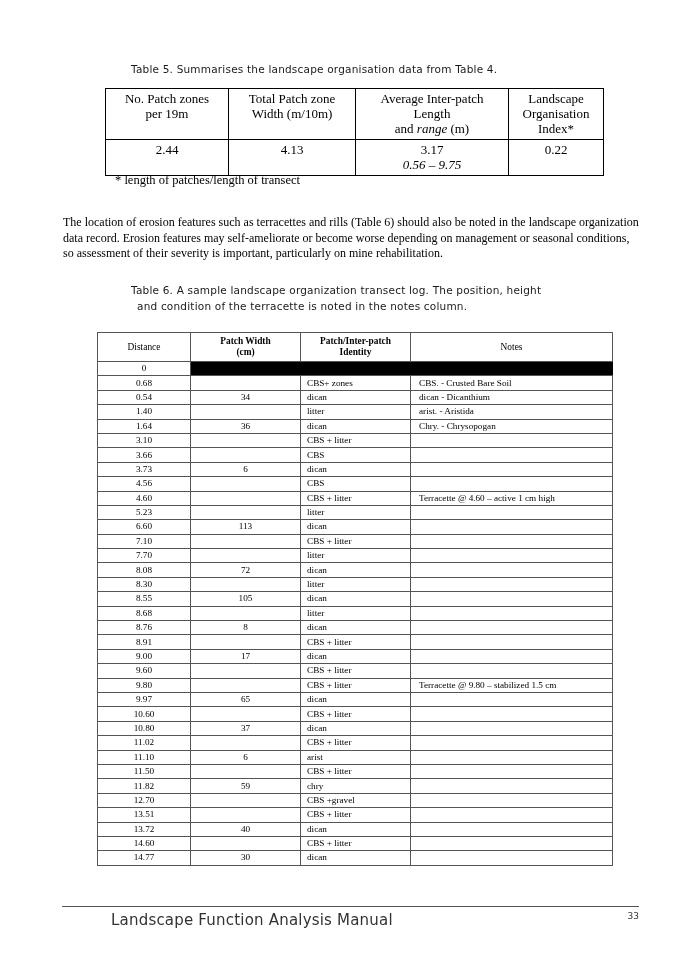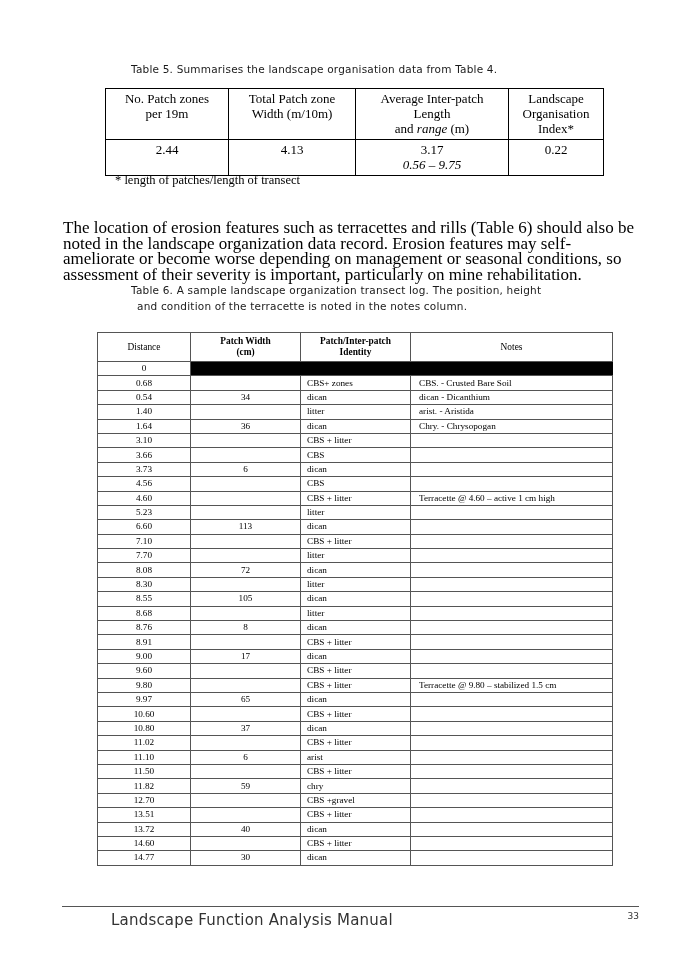--- a/index.html
+++ b/index.html
@@ -70,21 +70,21 @@
     line-height: 15px;
     white-space: nowrap;
   }
 
   
   #body-paragraph {
     position: absolute;
     left: 63px;
     top: 203px;
     width: 577px;
-    font-size: 17px;
+    font-size: 12px;
     line-height: 15.6px;
     text-align: left;
   }
 
   
   #table6-caption {
     position: absolute;
     left: 131px;
     top: 282px;
     width: 480px;

